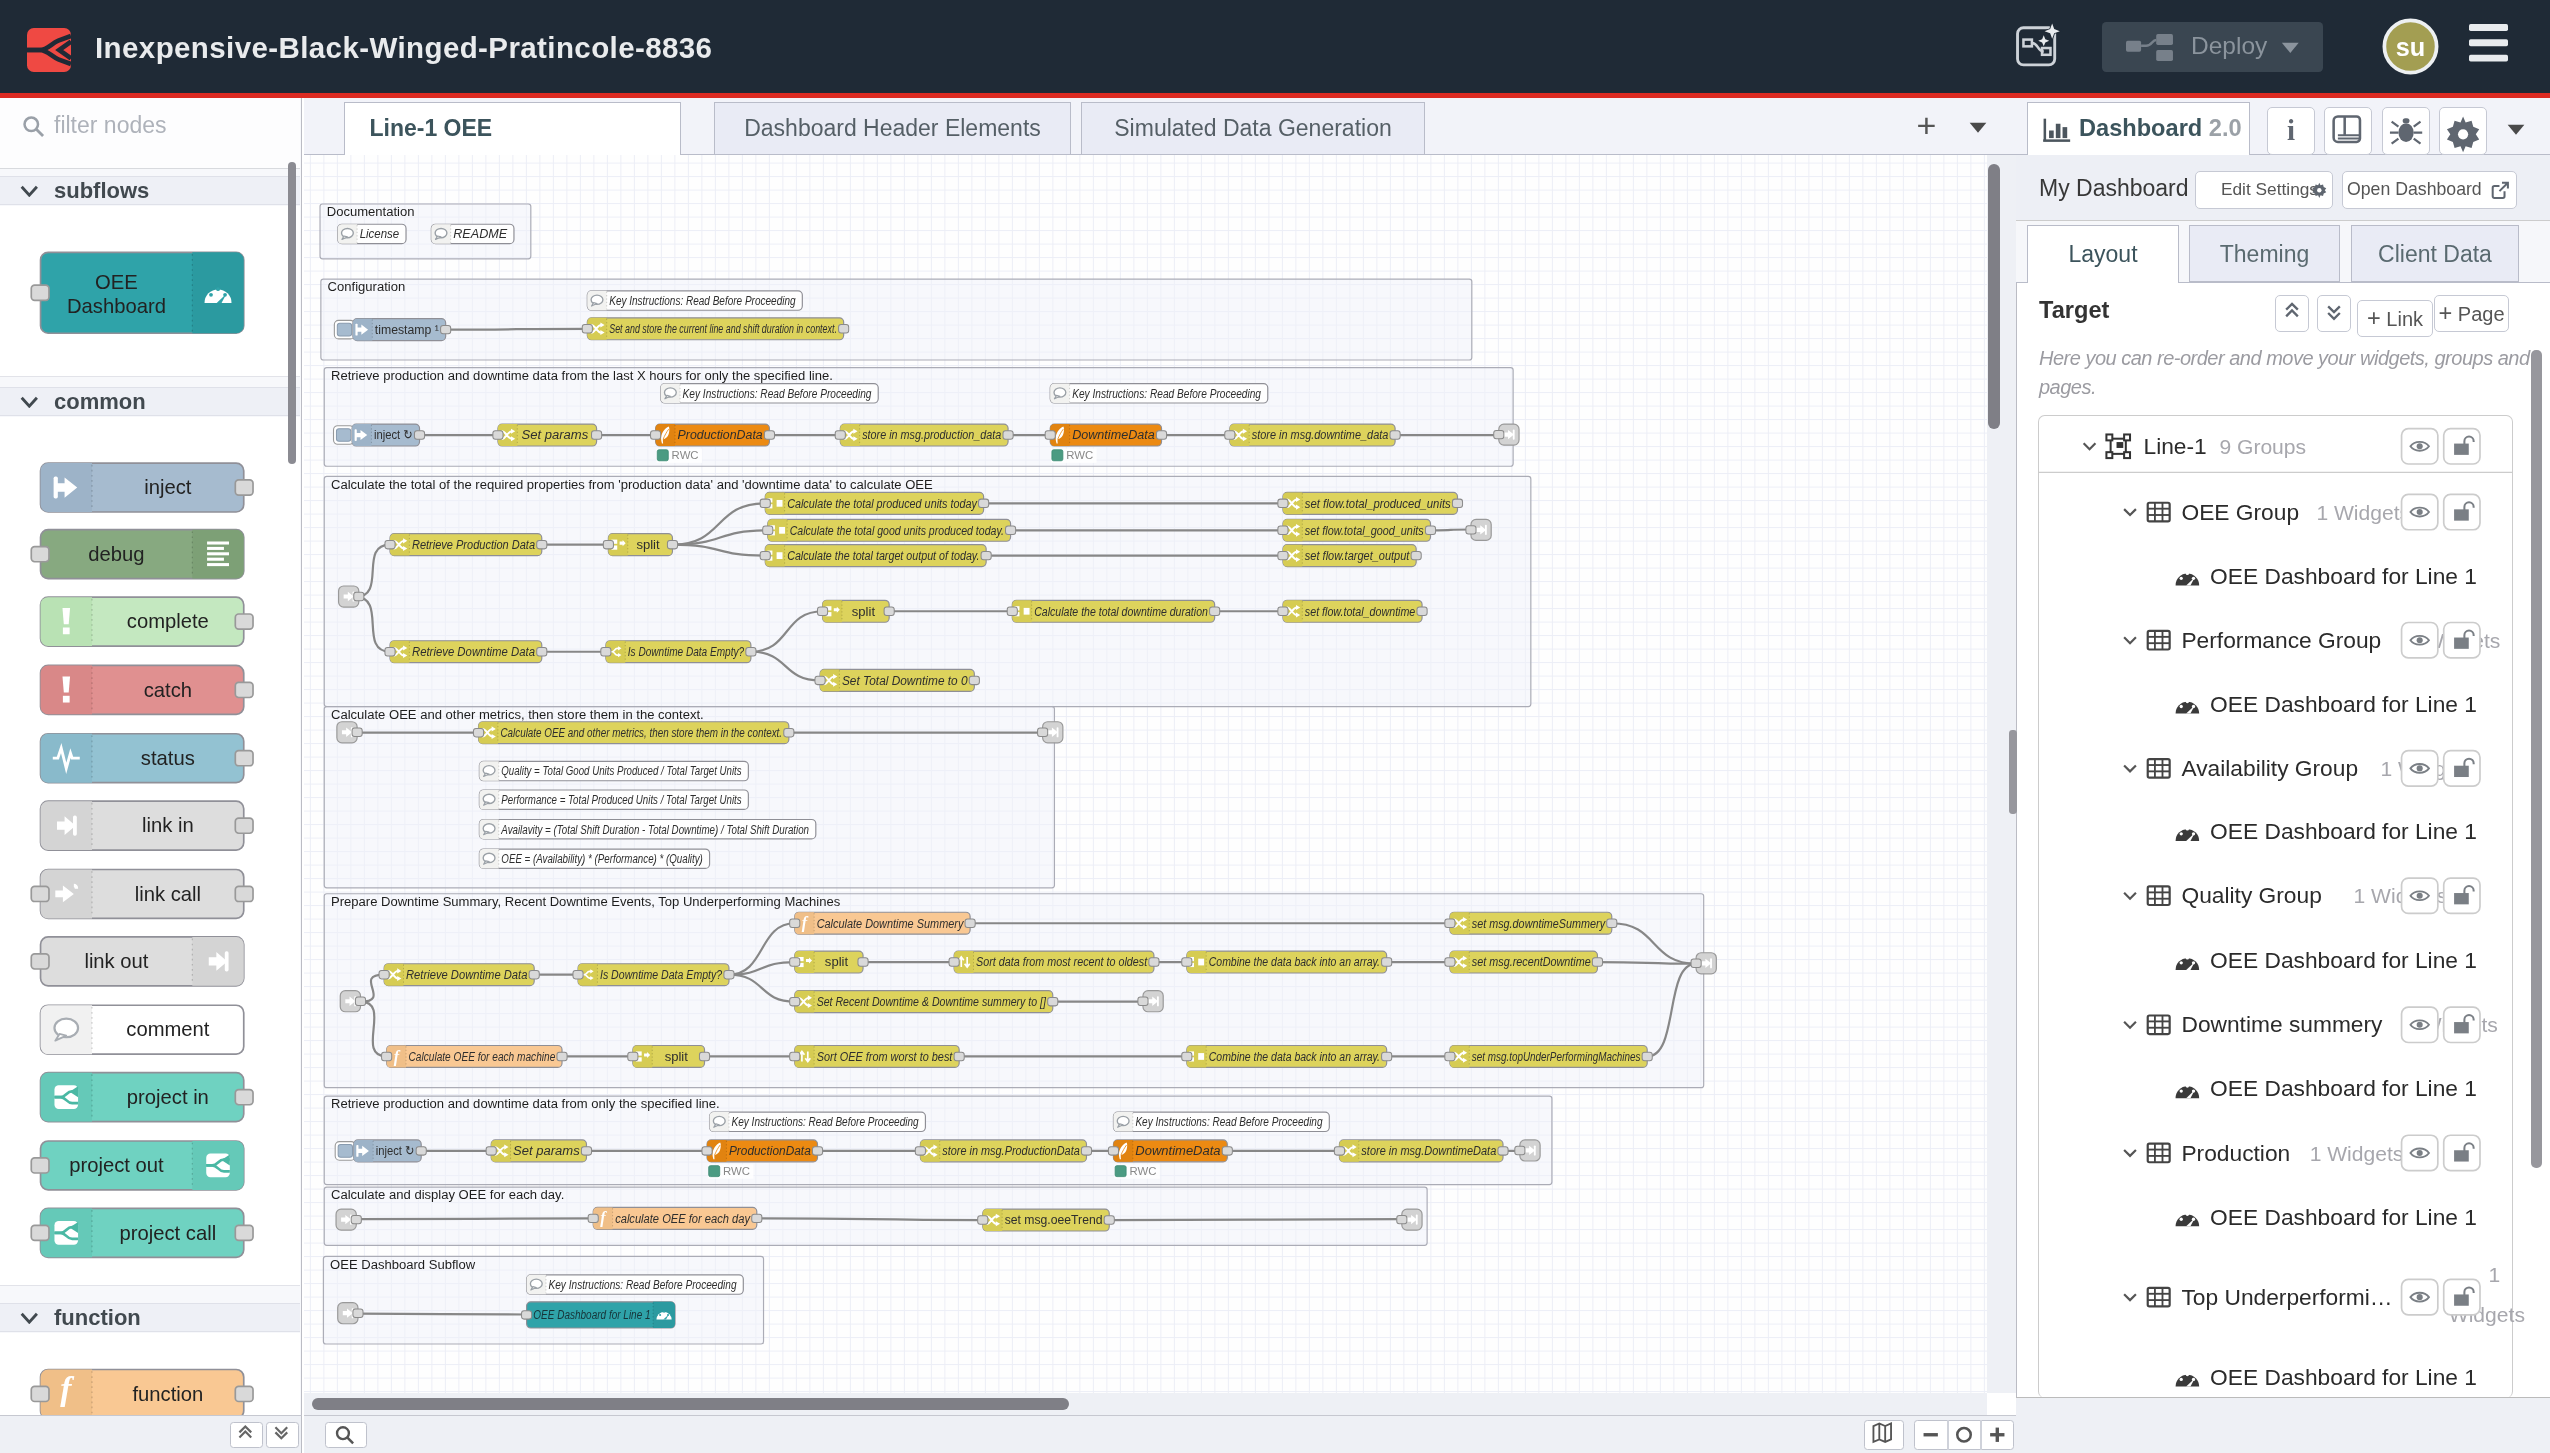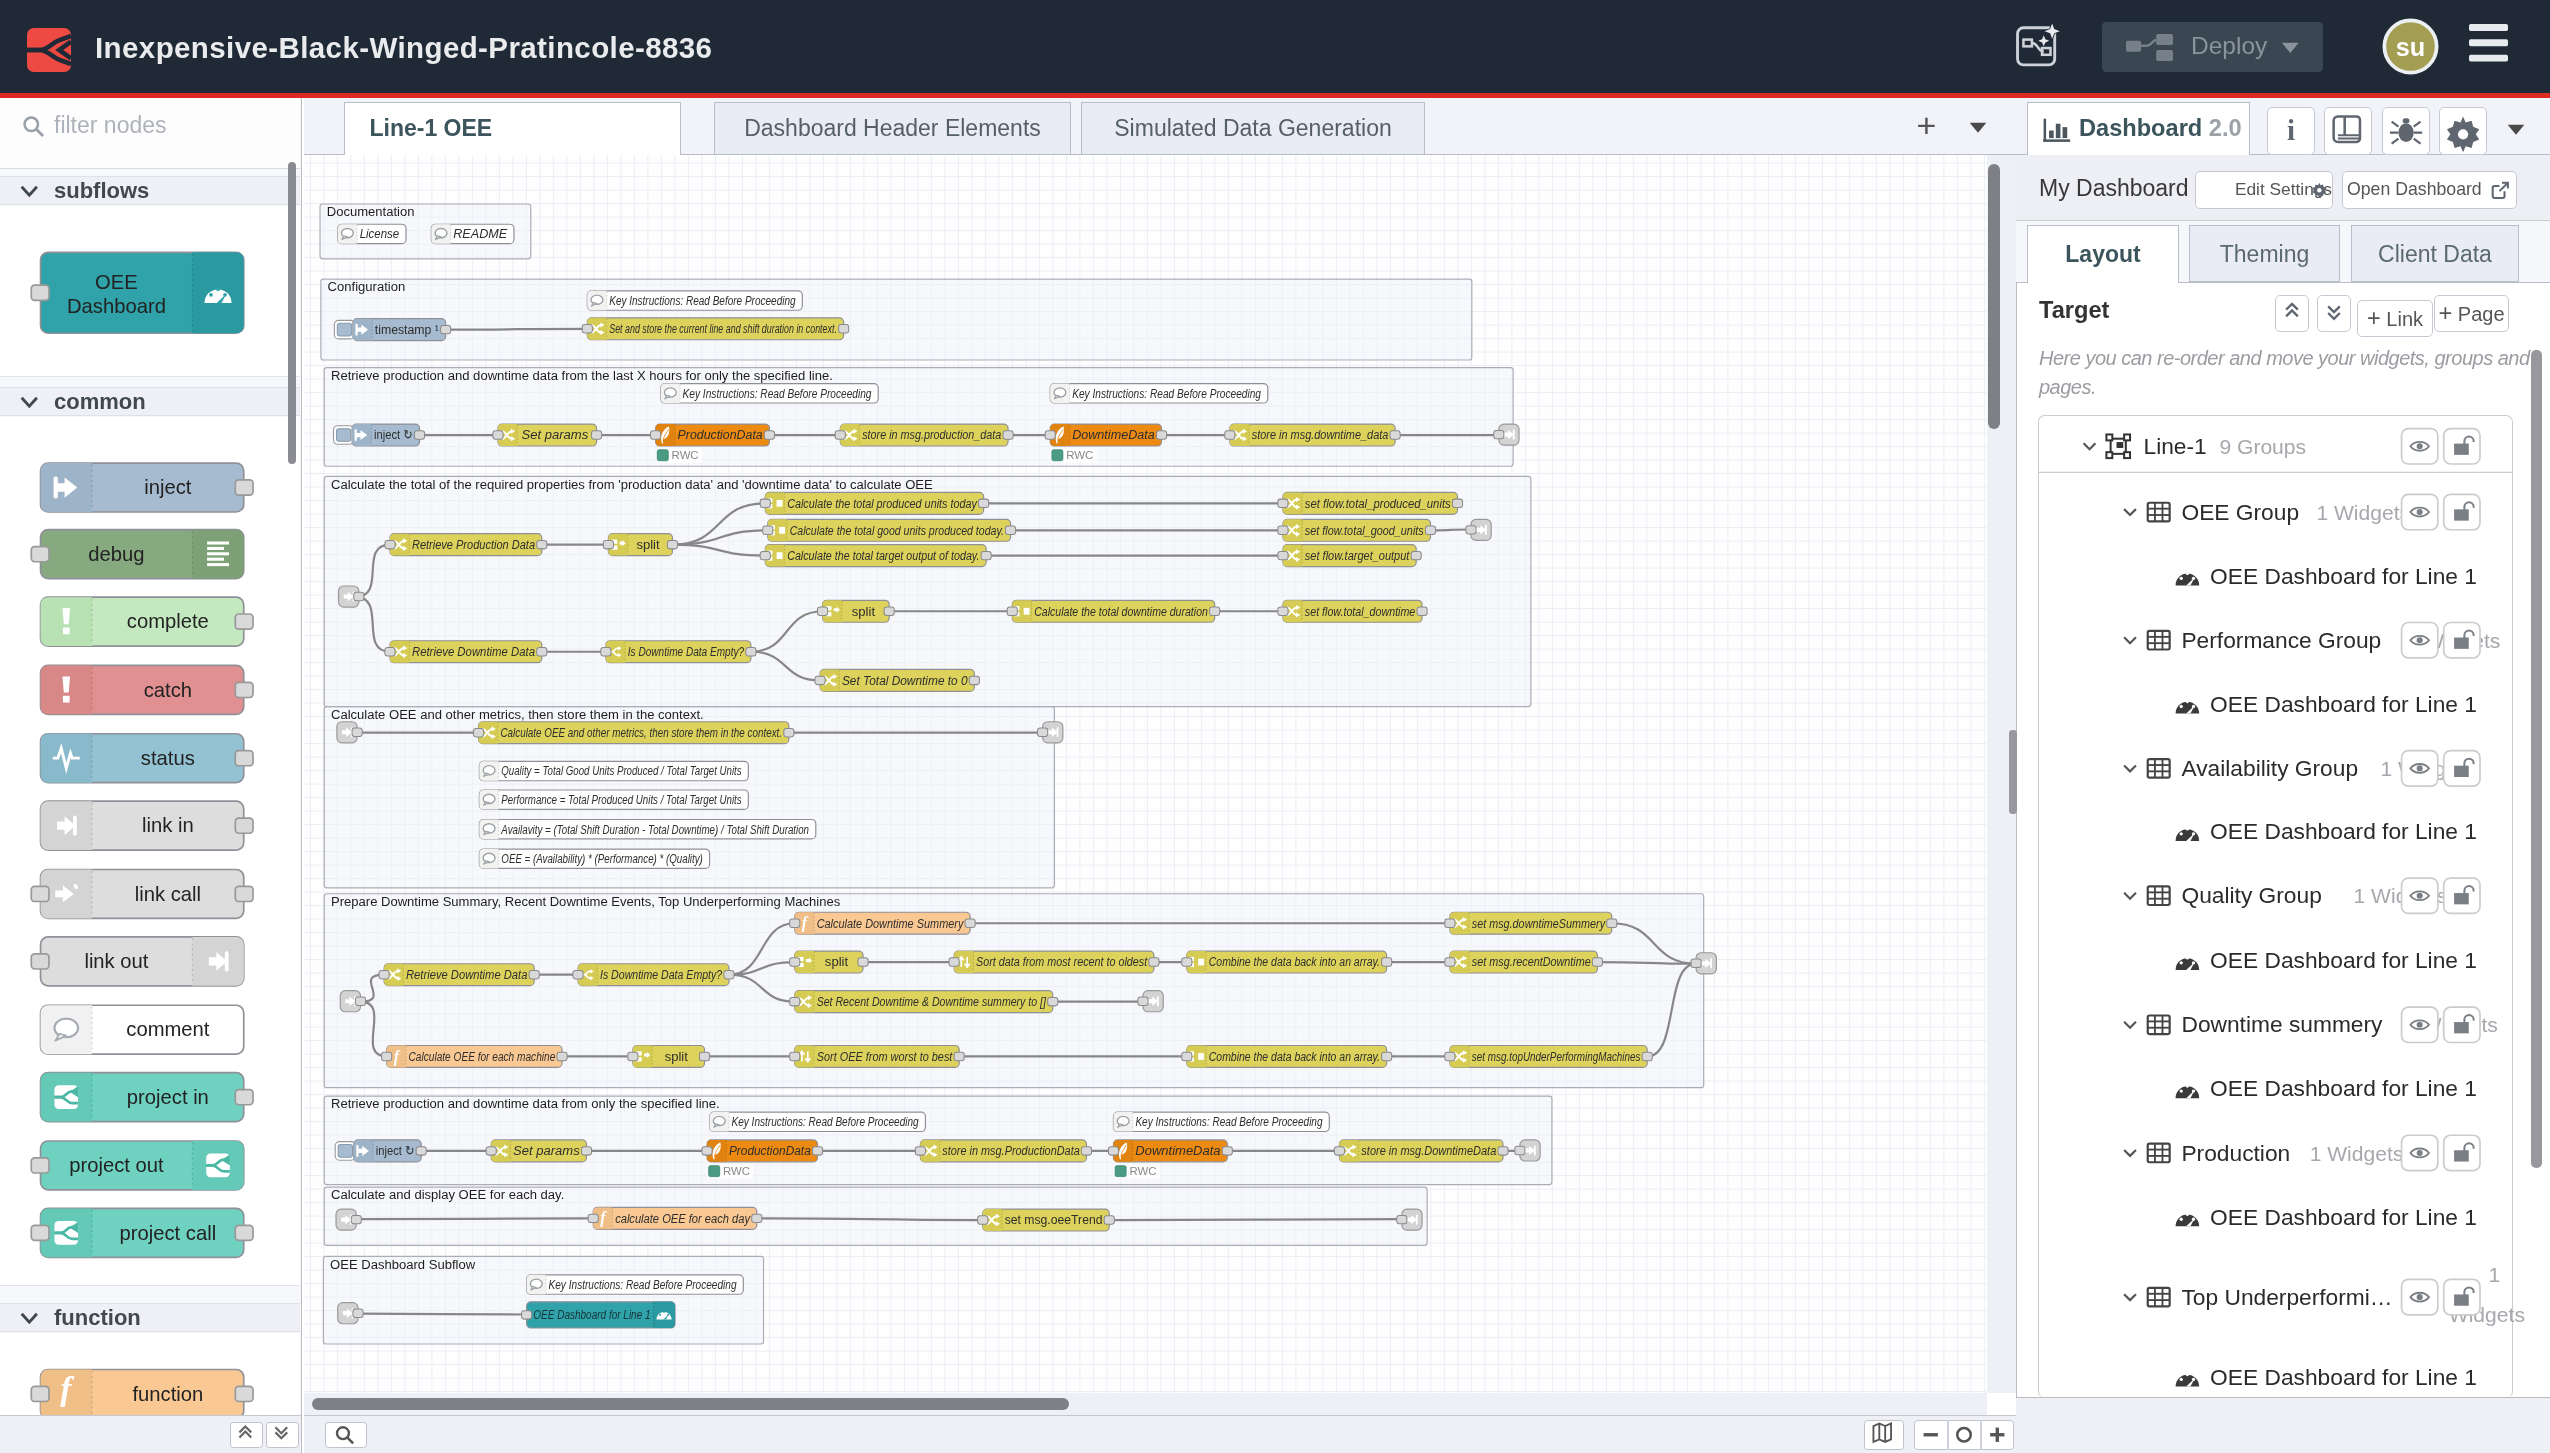--- a/index.html
+++ b/index.html
@@ -17,21 +17,21 @@
 .tab.active { background:#fff; border-bottom:0.8px solid #fff; height:54px; font-weight:bold; color:#3c545c; text-align:left; padding-left:24.5px; }
 #canvas { left:304px; top:155px; width:1683px; height:1238px; background:#fefefe;
   background-image:linear-gradient(#eceef6 0.8px, transparent 0.8px), linear-gradient(90deg, #eceef6 0.8px, transparent 0.8px);
   background-size:13.5px 13.5px; background-position:5.9px 7.6px; }
 #sidebar { left:2016px; top:98px; width:535px; height:1356px; background:#fff; border-left:0.8px solid #bbbcc4; }
 #sbtabs { left:2016px; top:98px; width:535px; height:57px; background:#f2f3f9; border-bottom:0.8px solid #b9bcc9; }
 #mydash { left:2016px; top:155px; width:534px; height:66px; background:#edeff5; border-bottom:0.8px solid #ccc; }
 .sbtn { position:absolute; background:#fff; border:1.7px solid #c6c9d4; border-radius:5px; color:#555; text-align:center; }
 #ltabs { left:2016px; top:221px; width:534px; height:62px; background:#f6f7fa; border-bottom:0.8px solid #b9bcc9; }
 .ltab { position:absolute; top:225px; height:57px; line-height:56px; text-align:center; font-size:23px; border:0.8px solid #b9bcc9; background:#e9ebf5; color:#5a6a70; }
-.ltab.active { background:#fff; border-bottom:none; font-weight:bold; color:#3c545c; height:58px; }
+.ltab.active { background:#fff; border-bottom:none; font-weight:normal; color:#3c545c; height:58px; }
 #footerL { left:0; top:1415px; width:302px; height:39px; background:#eef0f5; border-top:0.8px solid #c6c8d0; border-right:1.7px solid #bbbcc4; }
 #footerC { left:304px; top:1415px; width:1712px; height:39px; background:#eef0f5; border-top:0.8px solid #c6c8d0; }
 #footerR { left:2016px; top:1397px; width:534px; height:57px; background:#eef0f5; border-top:0.8px solid #bbb; }
 .fbtn { position:absolute; background:#fff; border:1.7px solid #bfc2cc; border-radius:3.4px; }
 text { font-family:"Liberation Sans",sans-serif; }
 </style></head>
 <body>
 <div class="abs" id="header"></div>
 <div class="abs" id="redline"></div>
 <svg class="abs" style="left:27px;top:28px" width="44" height="44" viewBox="0 0 52 52">
@@ -1063,21 +1063,21 @@
         <path d="M26,10 l3,7 7,-2 2,7 7,3 -4,6 4,6 -7,3 -2,7 -7,-2 -3,7 -3,-7 -7,2 -2,-7 -7,-3 4,-6 -4,-6 7,-3 2,-7 7,2 z"></path>
         <circle cx="26" cy="31" r="6" fill="#fff"></circle>
       </g>
     </svg></div>
 <svg class="abs" style="left:2506px;top:123px" width="20" height="13.5" viewBox="0 0 24 16">
     <path d="M2,2 L12,14 L22,2 z" fill="#4a4a4a"></path>
   </svg>
 
 <div class="abs" id="mydash"></div>
 <div class="abs" style="left:2039px;top:175px;font-size:23px;color:#383838">My Dashboard</div>
-<div class="abs sbtn" style="left:2195px;top:171px;width:138px;height:38px;font-size:17.3px;line-height:35px;text-align:right;padding-left:11px">Edit Settings
+<div class="abs sbtn" style="left:2195px;top:171px;width:138px;height:38px;font-size:17.3px;line-height:35px;text-align:center;padding-left:11px">Edit Settings
   <svg class="abs" style="left:114px;top:9.3px" width="18.6" height="18.6" viewBox="0 0 22 22">
       <path d="M11,2 l1.4,3 3,-0.8 0.8,3 3,1.4 -1.7,2.4 1.7,2.4 -3,1.4 -0.8,3 -3,-0.8 -1.4,3 -1.4,-3 -3,0.8 -0.8,-3 -3,-1.4 1.7,-2.4 -1.7,-2.4 3,-1.4 0.8,-3 3,0.8 z" fill="#5f6670"></path>
       <circle cx="11" cy="11" r="2.6" fill="#fff"></circle>
     </svg>
 </div>
 <div class="abs sbtn" style="left:2342px;top:171px;width:175px;height:38px;font-size:17.7px;line-height:35px;text-align:left;padding-left:4px">Open Dashboard
   <svg class="abs" style="left:148px;top:9.3px" width="18.6" height="18.6" viewBox="0 0 22 22">
       <g stroke="#5f6670" stroke-width="2.4" fill="none">
         <path d="M16,12 v6 a2,2 0 0 1 -2,2 h-10 a2,2 0 0 1 -2,-2 v-10 a2,2 0 0 1 2,-2 h6"></path>
         <path d="M13,2 h7 v7 M20,2 L10,12"></path>

